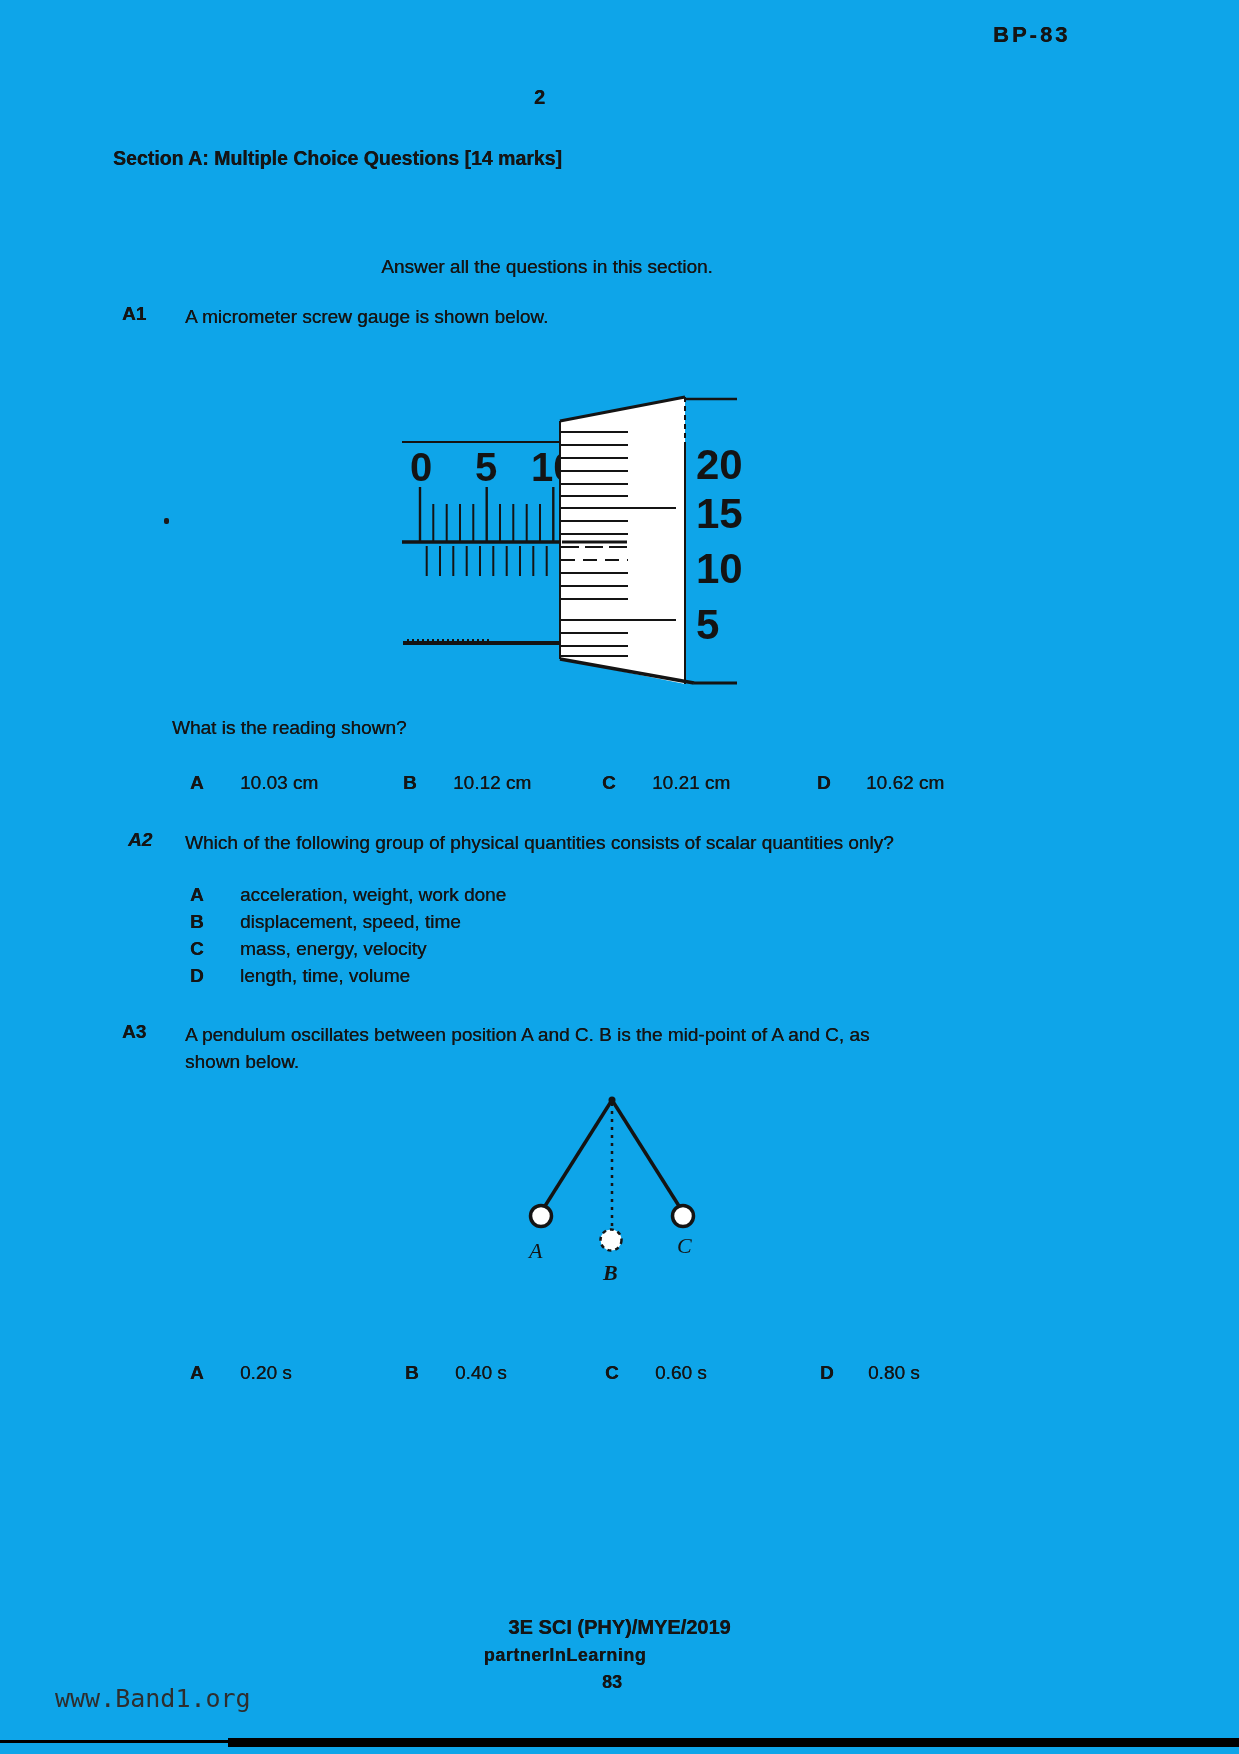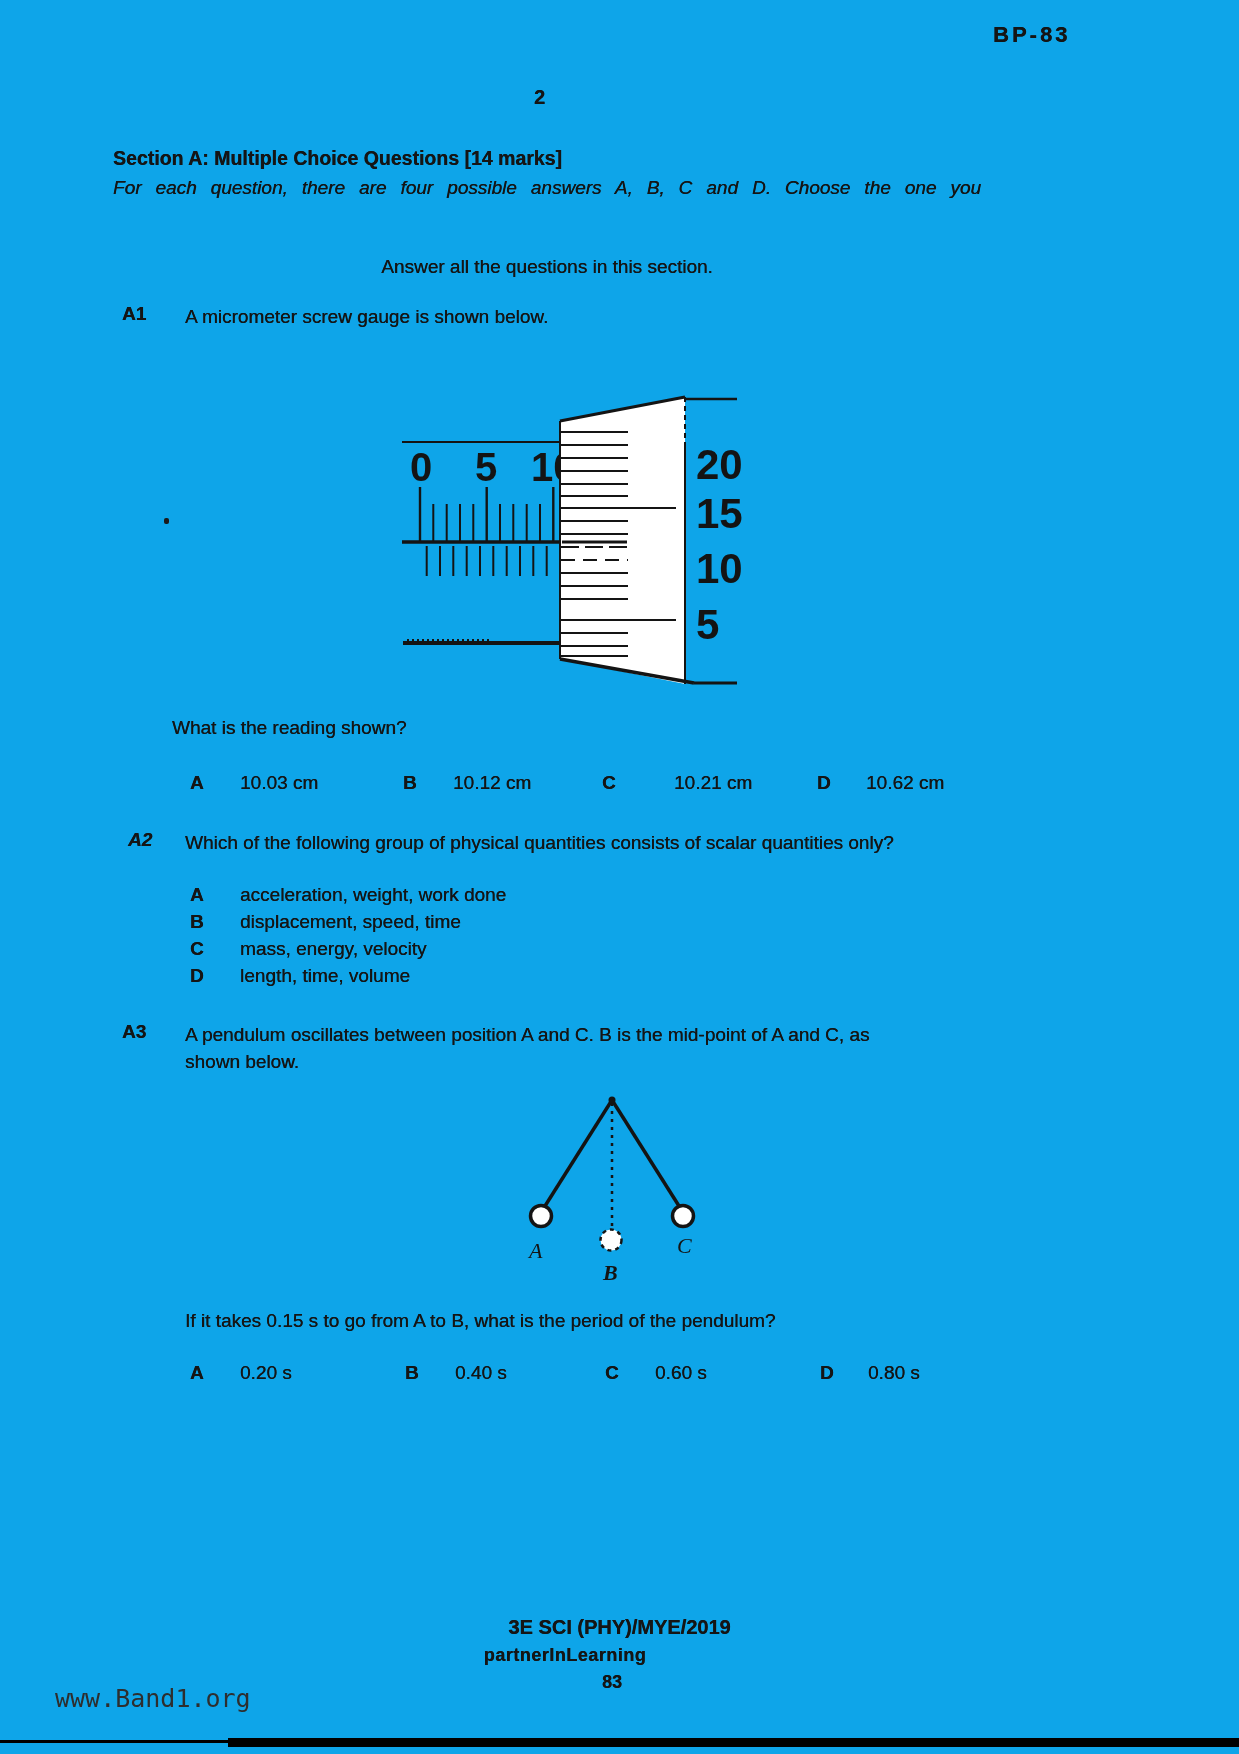--- a/index.html
+++ b/index.html
@@ -40,21 +40,20 @@
 </style>
 </head>
 <body>
 
 <div class="page">
 
   <div class="abs doc-code" style="left:993px;top:22px;">BP-83</div>
   <div class="abs page-num" style="left:534px;top:86px;">2</div>
 
   <div class="abs sec-title" style="left:113px;top:147px;">Section A: Multiple Choice Questions [14 marks]</div>
-  <div class="abs instr" style="left:113px;top:175px;">For each question, there are four possible answers A, B, C and D. Choose the one you</div>
   <div class="abs answer-note" style="left:113px;top:256px;">Answer all the questions in this section.</div>
 
   <div class="abs q-num" style="left:122px;top:303px;">A1</div>
   <div class="abs q-text" style="left:185px;top:303px;">A micrometer screw gauge is shown below.</div>
 
   <svg class="abs" style="left:340px;top:385px;width:460px;height:315px;" viewBox="340 385 460 315">
 
     <g stroke="#141414" fill="none">
       <line x1="402" y1="442" x2="563" y2="442" stroke-width="2"></line>
       <line x1="402" y1="542" x2="564" y2="542" stroke-width="3.5"></line>
@@ -136,21 +135,21 @@
   <div class="abs artifact-dot" style="left:164px;top:518px;"></div>
 
   <div class="abs q-text" style="left:172px;top:714px;">What is the reading shown?</div>
 
   <div class="opt-row" style="top:772px;">
     <span class="opt-letter" style="left:190px;">A</span>
     <span class="opt-value" style="left:240px;">10.03 cm</span>
     <span class="opt-letter" style="left:403px;">B</span>
     <span class="opt-value" style="left:453px;">10.12 cm</span>
     <span class="opt-letter" style="left:602px;">C</span>
-    <span class="opt-value" style="left:652px;margin-left:22px;">10.21 cm</span>
+    <span class="opt-value" style="left:652px;">10.21 cm</span>
     <span class="opt-letter" style="left:817px;">D</span>
     <span class="opt-value" style="left:866px;">10.62 cm</span>
   </div>
 
   <div class="abs q-num" style="left:128px;top:829px;font-style:italic;">A2</div>
   <div class="abs q-text" style="left:185px;top:829px;">Which of the following group of physical quantities consists of scalar quantities only?</div>
 
   <div class="opt-row" style="top:884px;">
     <span class="list-letter">A</span>
     <span class="list-text">acceleration, weight, work done</span>
@@ -182,21 +181,20 @@
       <circle cx="683" cy="1216" r="10.5" stroke-width="3.5" fill="#ffffff"></circle>
       <circle cx="611" cy="1240" r="10.5" stroke-width="2.5" stroke-dasharray="4 4" fill="#ffffff"></circle>
     </g>
     <g font-family="Liberation Serif, serif" font-style="italic" font-size="22" fill="#141414">
       <text x="529" y="1258">A</text>
       <text x="677" y="1253">C</text>
       <text x="603" y="1280" font-weight="bold">B</text>
     </g>
   </svg>
 
-  <div class="abs q-text" style="left:185px;top:1307px;">If it takes 0.15 s to go from A to B, what is the period of the pendulum?</div>
 
   <div class="opt-row" style="top:1362px;">
     <span class="opt-letter" style="left:190px;">A</span>
     <span class="opt-value" style="left:240px;">0.20 s</span>
     <span class="opt-letter" style="left:405px;">B</span>
     <span class="opt-value" style="left:455px;">0.40 s</span>
     <span class="opt-letter" style="left:605px;">C</span>
     <span class="opt-value" style="left:655px;">0.60 s</span>
     <span class="opt-letter" style="left:820px;">D</span>
     <span class="opt-value" style="left:868px;">0.80 s</span>

